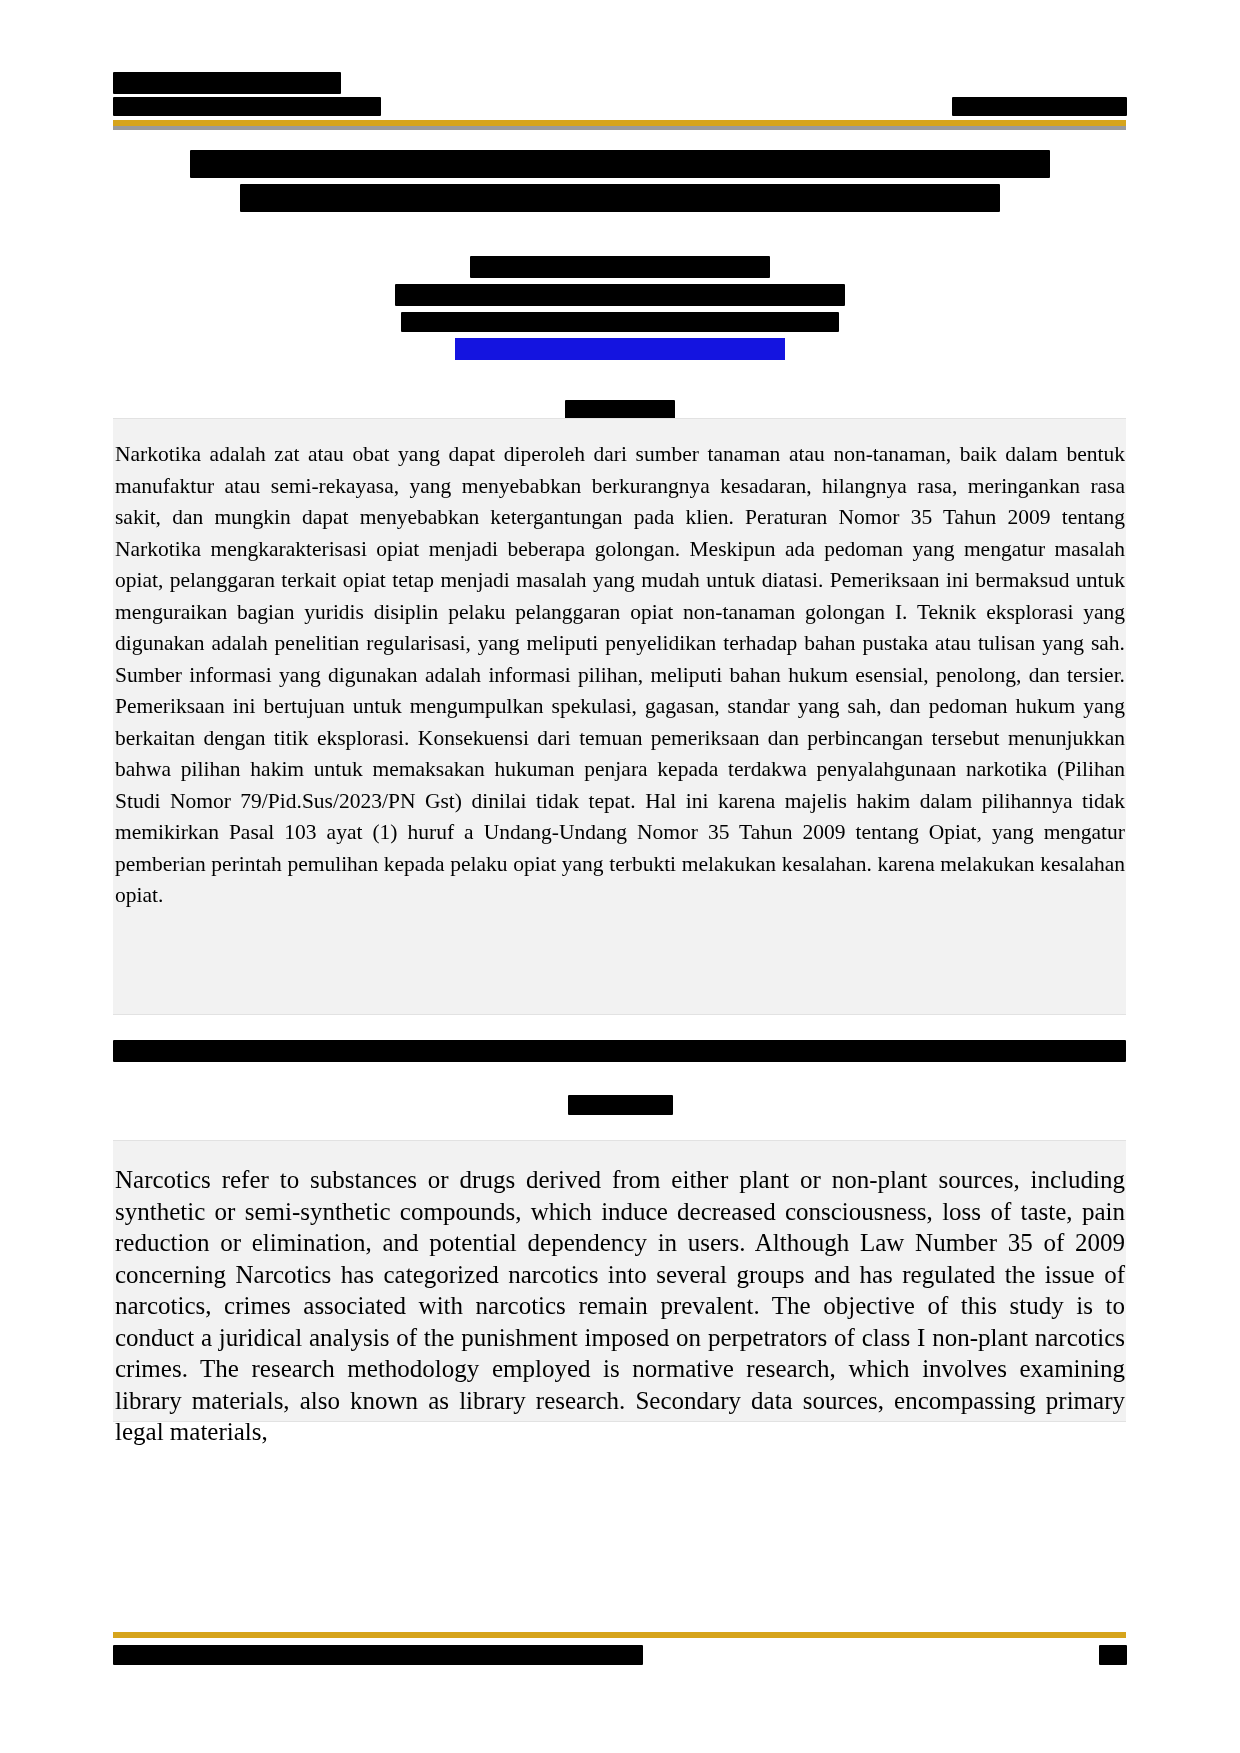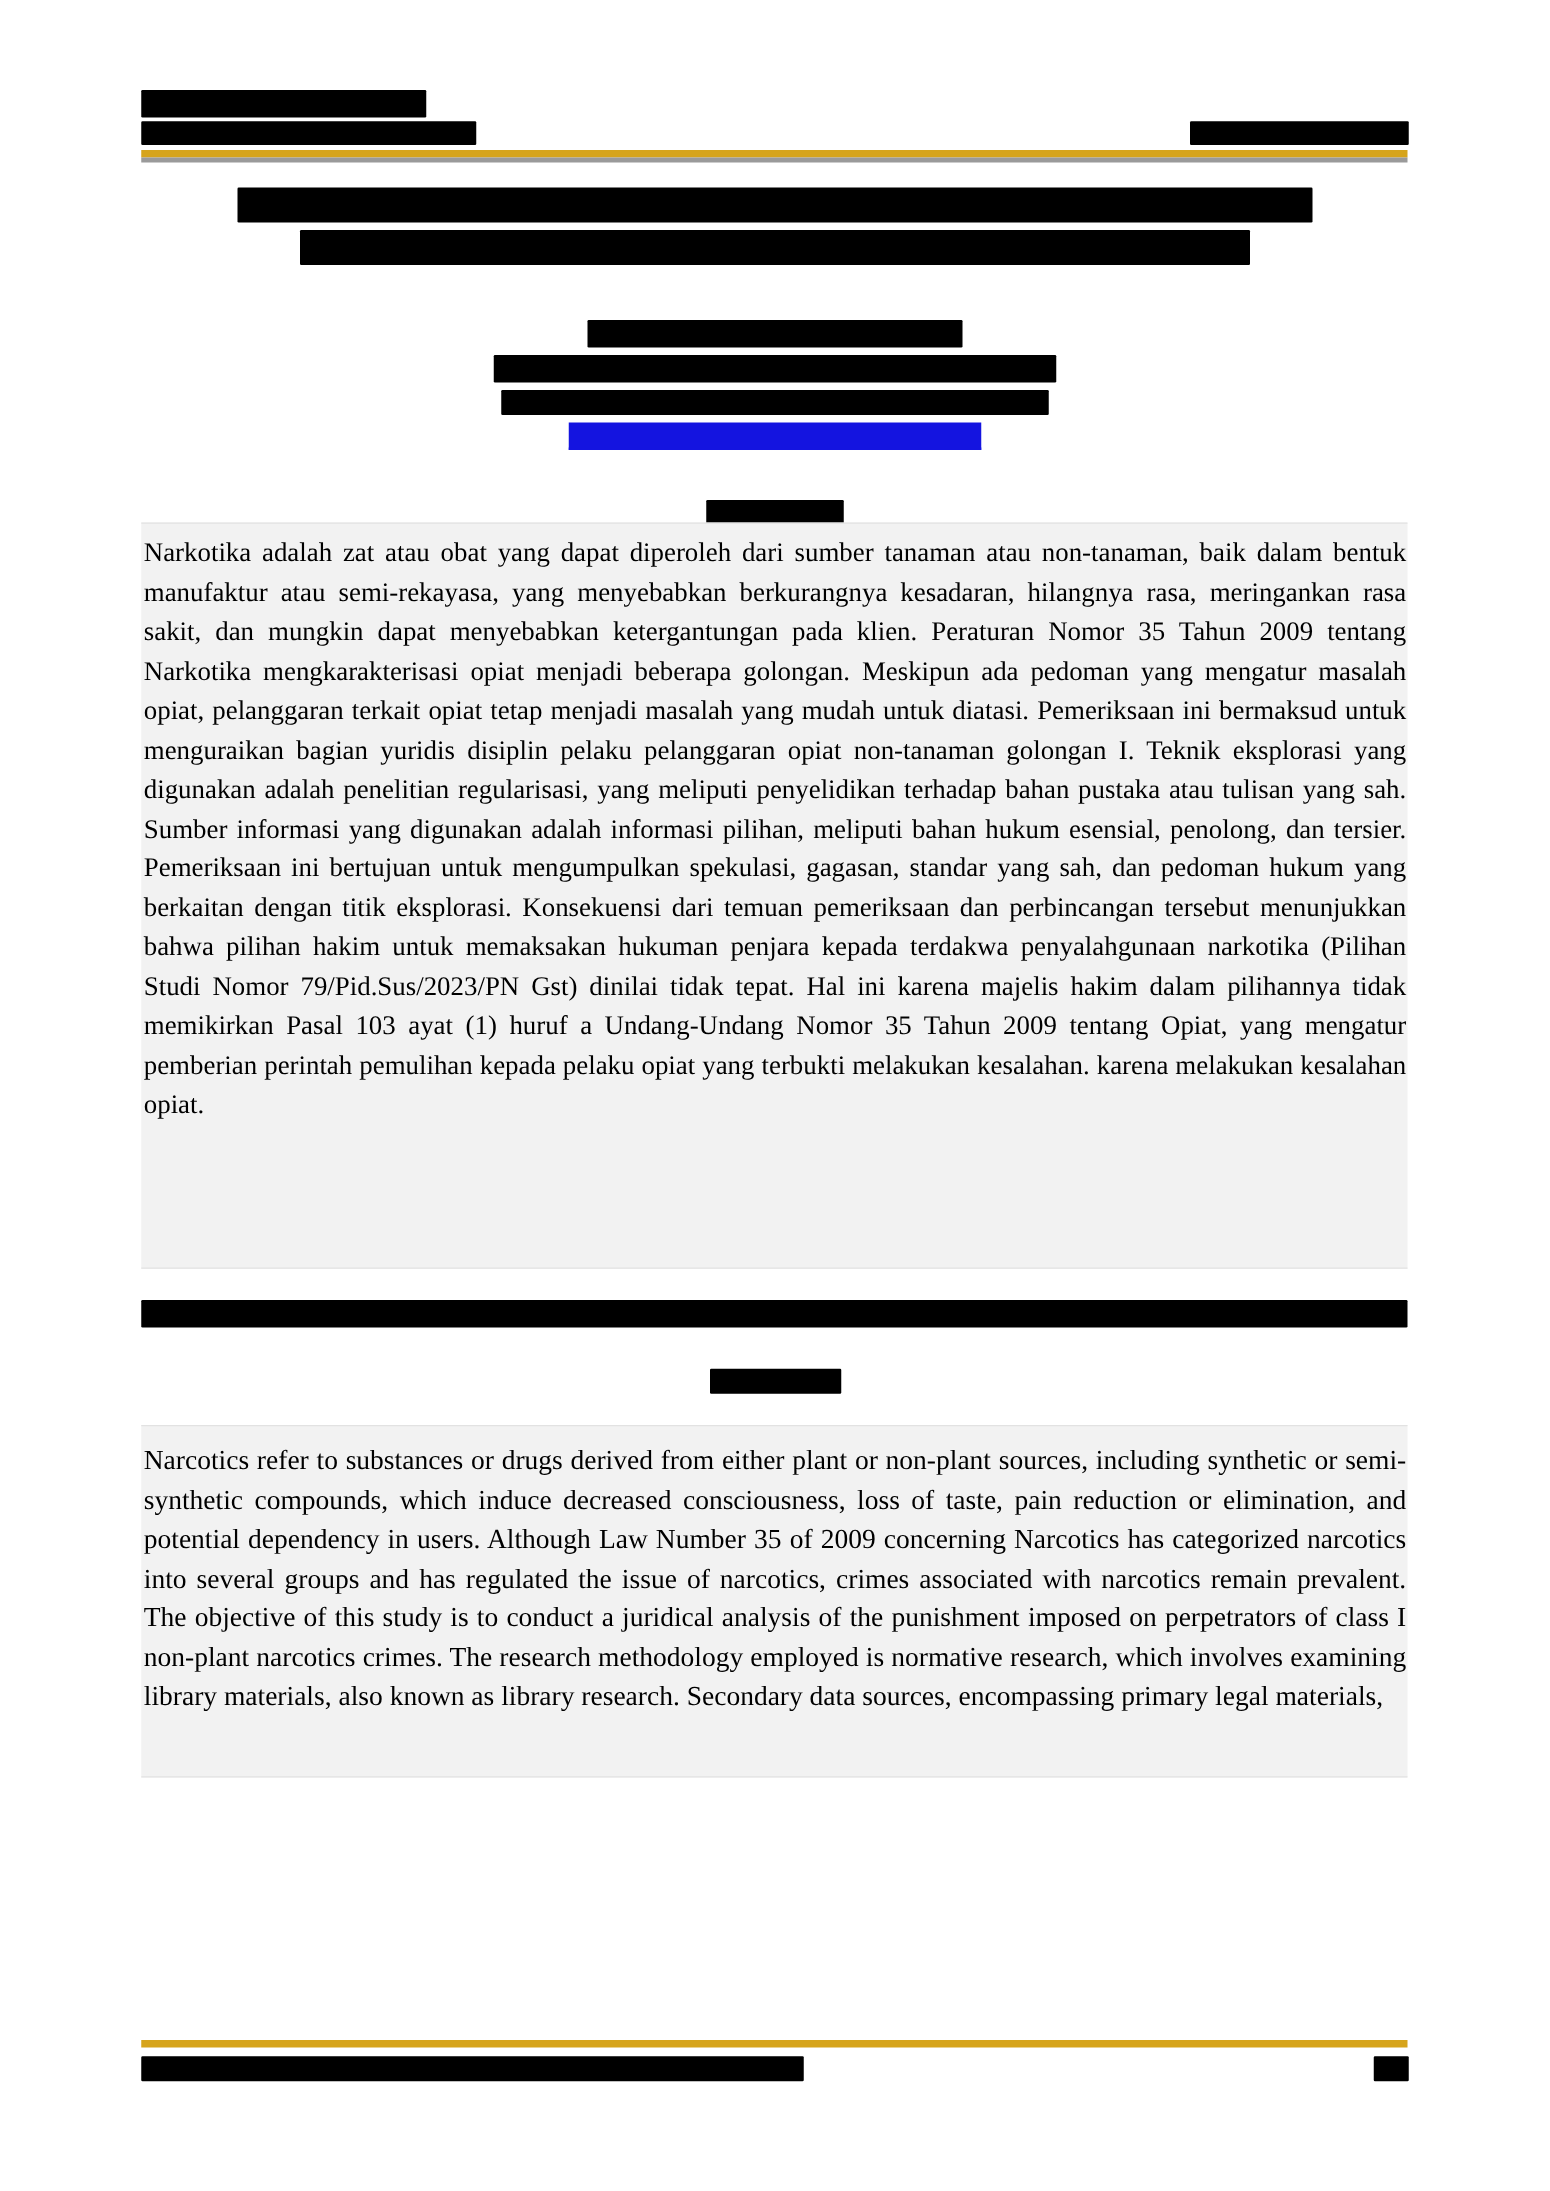--- a/index.html
+++ b/index.html
@@ -122,20 +122,21 @@
   .abs-box-id { top: 418px; height: 595px; }
 
   .abs-text {
     position: absolute;
     left: 115px;
     width: 1010px;
     font-size: 21.5px;
     line-height: 31.5px;
     text-align: justify;
     color: #000;
+    margin-top: 12px;
   }
   .abs-text-id { top: 427px; }
 
   
   .keywords-id {
     position: absolute;
     left: 113px;
     top: 1040px;
     width: 1014px;
   }
@@ -147,21 +148,21 @@
     left: 0;
     top: 1095px;
     width: 1240px;
     text-align: center;
   }
   .abstract-head-en .redact { width: 105px; height: 20px; }
 
   .abs-box-en { top: 1140px; height: 280px; }
   .abs-text-en {
     top: 1152px;
-    font-size: 22px;
+    font-size: 25px;
     line-height: 31.5px;
   }
 
   
   .rule-gold.bottom {
     top: 1632px;
   }
   .footer {
     position: absolute;
     left: 113px;

